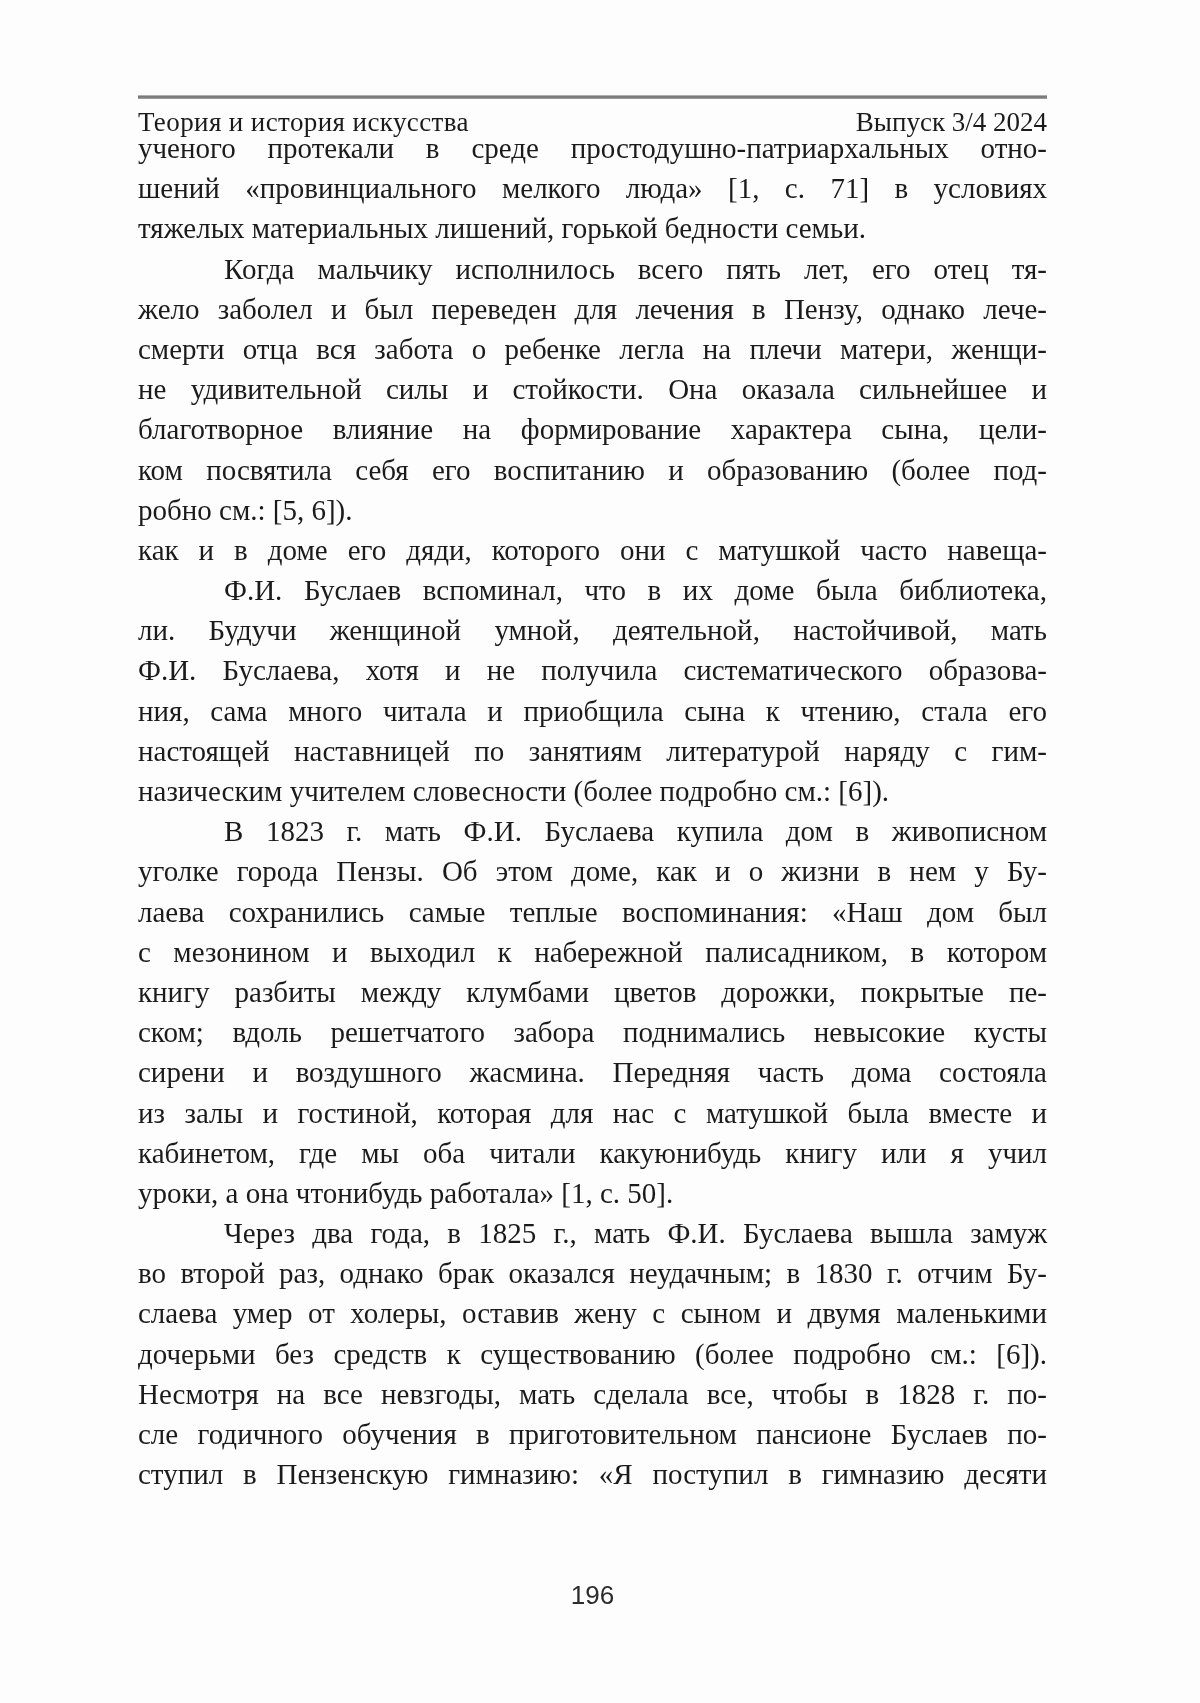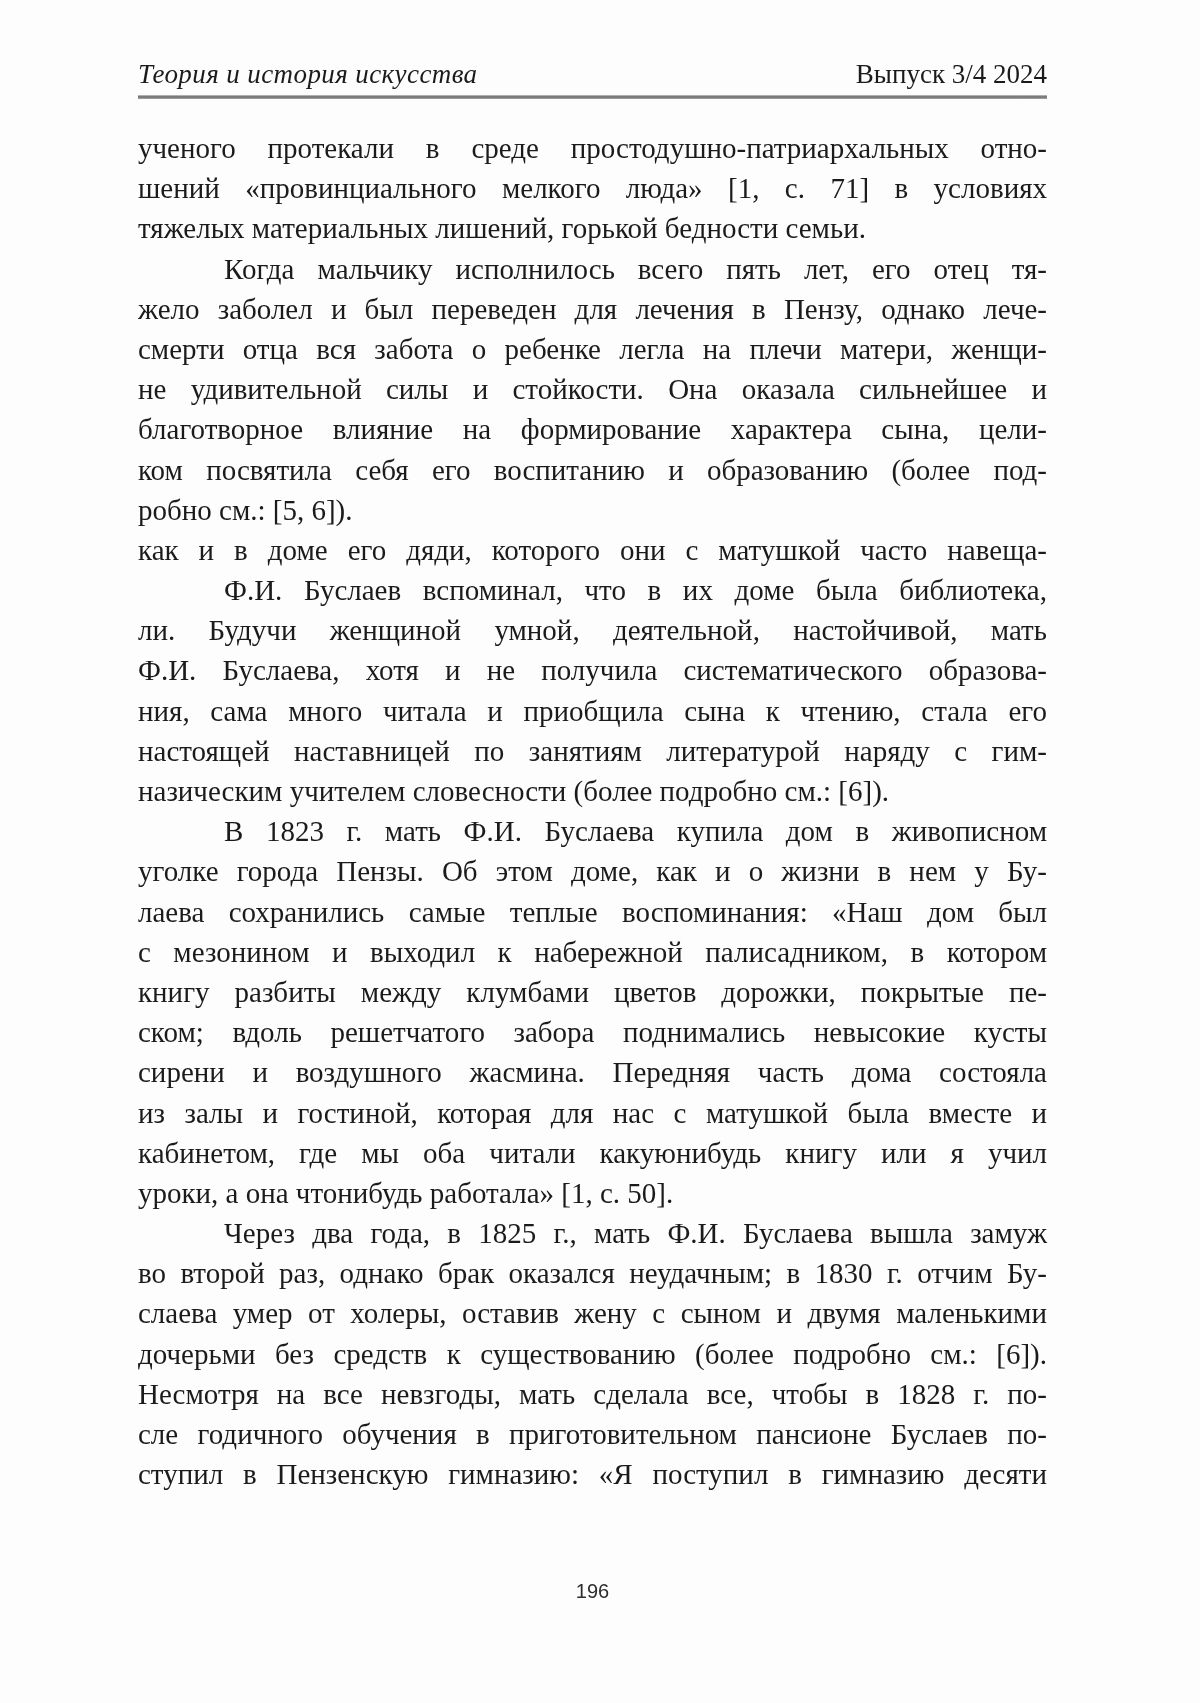--- a/index.html
+++ b/index.html
@@ -20,23 +20,23 @@
     position: absolute;
     top: 58px;
     left: 138px;
     width: 909px;
     display: flex;
     justify-content: space-between;
     align-items: baseline;
     line-height: 32px;
   }
   .running-head .rh-left {
-    font-style: italic;
     font-size: 27px;
     letter-spacing: 0.4px;
+    margin-top: 48px;
   }
   .running-head .rh-right {
     font-size: 27px;
   }
   .head-rule {
     position: absolute;
     top: 95px;
     left: 138px;
     width: 909px;
     height: 4px;
@@ -59,21 +59,21 @@
   }
   .line.indent { text-indent: 86px; }
   .line.end { text-align-last: left; }
   .folio {
     position: absolute;
     top: 1580px;
     left: 138px;
     width: 909px;
     text-align: center;
     font-family: "Liberation Sans", "DejaVu Sans", sans-serif;
-    font-size: 20px;
+    font-size: 26px;
     color: #2c2c2c;
   }
 </style>
 </head>
 <body style="background: rgb(253, 253, 253); color: rgb(27, 27, 27);">
 
 <div class="page">
 
   <div class="running-head">
     <span class="rh-left">Теория и история искусства</span>

